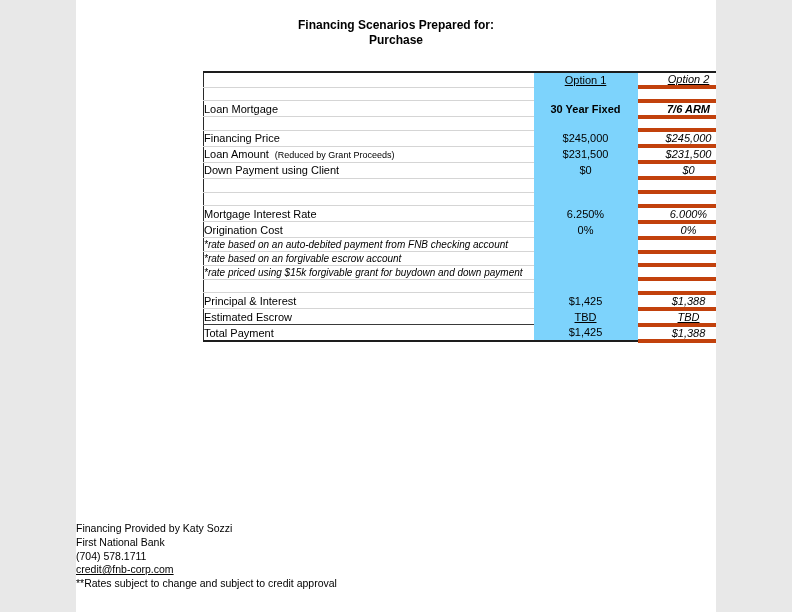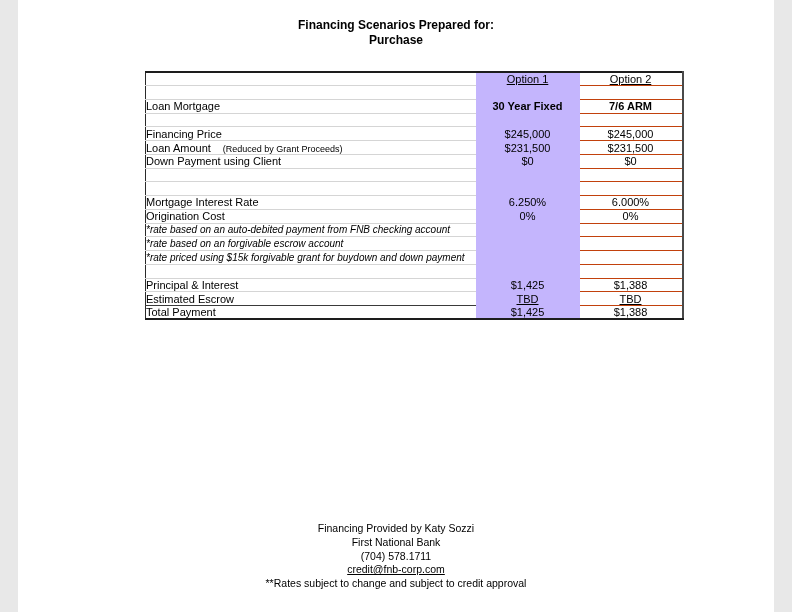--- a/index.html
+++ b/index.html
@@ -1,18 +1,18 @@
 <!DOCTYPE html>
 <html><head>
 <meta charset="utf-8">
 <style>
   html, body { margin: 0; padding: 0; background: #e8e8e8; }
   .page {
     position: relative;
-    width: 756px;
+    width: 640px;
     height: 612px;
     background: #ffffff;
     font-family: "Liberation Sans", sans-serif;
     color: #000000;
     margin: 0 auto;
     overflow: hidden;
   }
 
   
   .title-block {
@@ -41,36 +41,35 @@
   }
   table.scenarios tr { height: 13.74px; }
   table.scenarios td {
     padding: 0;
     font-size: 11px;
     vertical-align: middle;
     white-space: nowrap;
     overflow: hidden;
   }
   td.lbl { text-align: left; padding-left: 4px; border-bottom: 1px solid #d5d5d5; }
-  td.o1  { text-align: center; background: #c4b5fd; }
-  td.o2  { text-align: center; border-bottom: 1px solid #c2410c; }
+  td.o1  { text-align: center; background: #7dd3fc; }
+  td.o2  { text-align: center; border-bottom: 4px solid #c2410c; font-style: italic; }
 
   tr.note-row td.lbl { font-style: italic; font-size: 10px; }
   tr.pre-total td.lbl { border-bottom: 1px solid #3a3a3a; }
   .u { text-decoration: underline; }
   .b { font-weight: bold; }
-  .small-note { font-size: 9px; margin-left: 12px; text-align: right; }
+  .small-note { font-size: 9px; margin-left: 6px; text-align: right; }
 
   
   .footer-block {
     position: absolute;
     top: 522px;
     left: 0;
     width: 100%;
-    text-align: center;
     font-size: 10.5px;
     line-height: 13.8px;
   }
   .footer-block a { color: #000000; text-decoration: underline; }
 </style>
 </head>
 <body>
 
 <div class="page">
 

